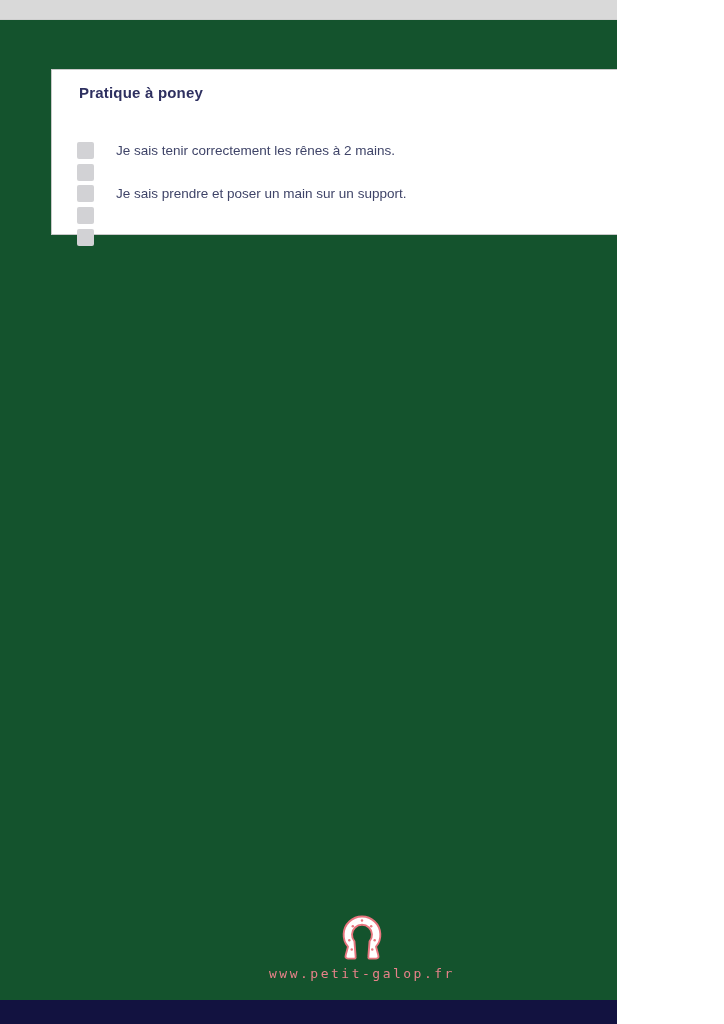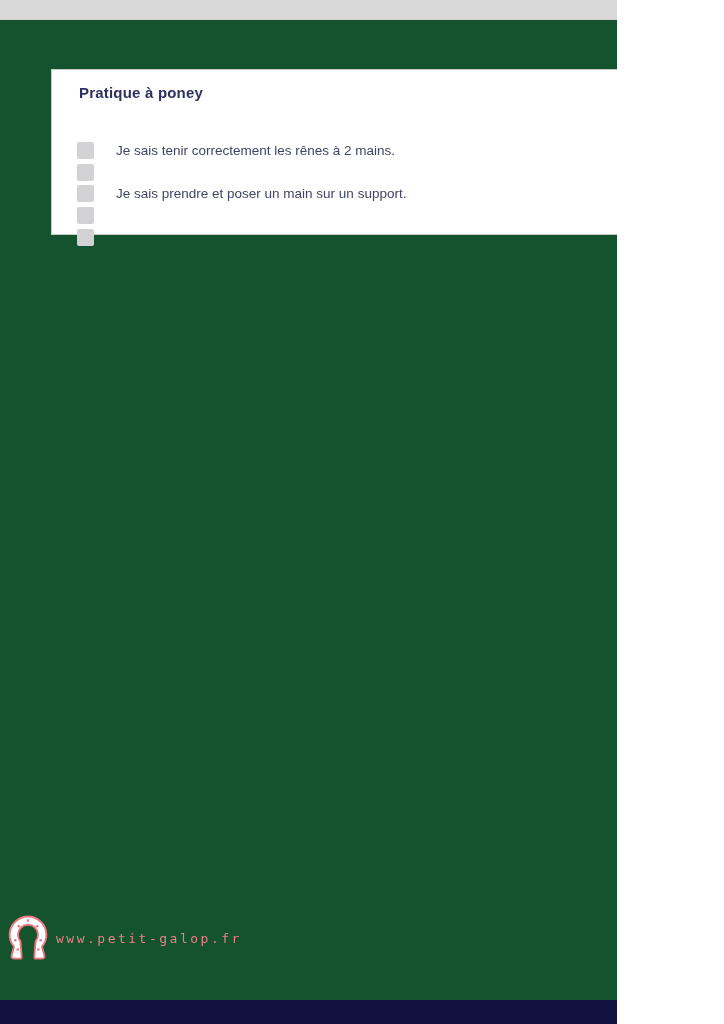--- a/index.html
+++ b/index.html
@@ -80,20 +80,21 @@
     font-size: 13.5px;
     line-height: 17px;
     color: #3f4468;
     white-space: nowrap;
   }
   .footer {
     position: absolute;
     left: 0; top: 910px;
     width: 724px;
     display: flex;
+    flex-direction: column;
     align-items: center;
   }
   .horseshoe {
     width: 56px; height: 54px;
     display: block;
   }
   .website {
     margin-top: 2px;
     font-family: "DejaVu Sans Mono", monospace;
     font-size: 13px;

